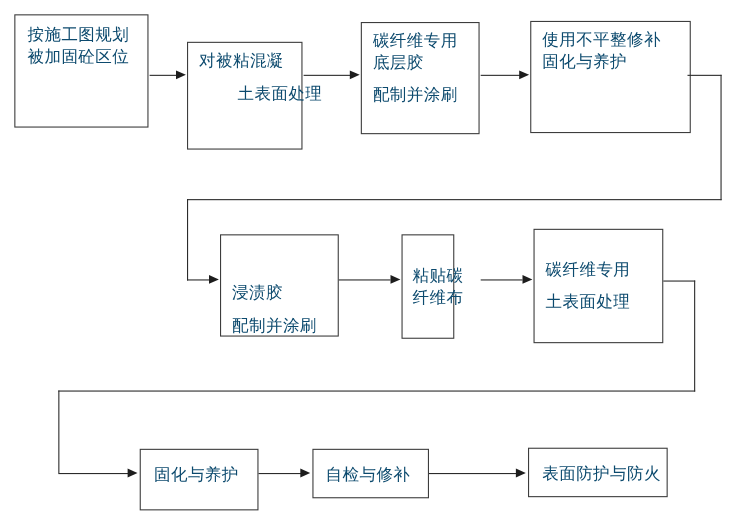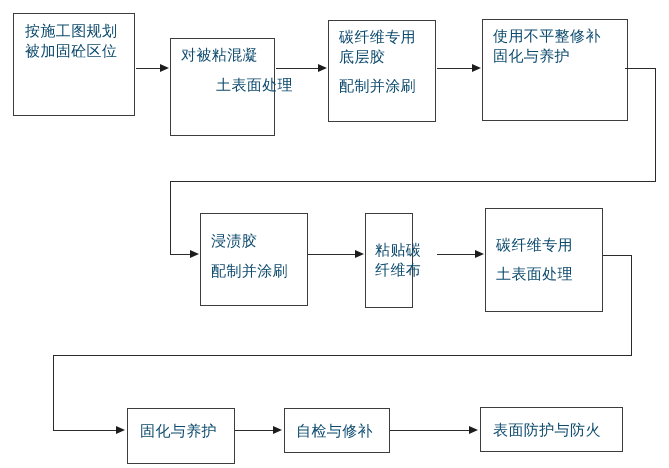--- a/index.html
+++ b/index.html
@@ -97,21 +97,21 @@
   <div class="arrow" style="left:472px; top:63.5px;"></div>
 
   <div class="seg h" style="left:625px; top:68px; width:31px;"></div>
   <div class="seg v" style="left:655px; top:68px; height:114px;"></div>
   <div class="seg h" style="left:170px; top:181px; width:486px;"></div>
   <div class="seg v" style="left:170px; top:181px; height:74px;"></div>
   <div class="seg h" style="left:170px; top:254px; width:21px;"></div>
   <div class="arrow" style="left:190px; top:249.5px;"></div>
 
   <div class="node" style="left:200px; top:213px; width:108px; height:93px;">
-    <div class="lines" style="top:19px; left:10px;font-family:Liberation Mono, monospace;">
+    <div class="lines" style="top:42px; left:10px;">
       <span class="ln">浸渍胶</span>
       <span class="ln" style="margin-top:10px;">配制并涂刷</span>
     </div>
   </div>
 
   <div class="node" style="left:365px; top:213px; width:48px; height:95px;">
     <div class="lines" style="top:26px; left:9px;">
       <span class="ln">粘贴碳</span>
       <span class="ln">纤维布</span>
     </div>
@@ -142,21 +142,21 @@
       <span class="ln">固化与养护</span>
     </div>
   </div>
 
   <div class="node" style="left:284px; top:408px; width:106px; height:45px;">
     <div class="lines" style="top:12px; left:11px;">
       <span class="ln">自检与修补</span>
     </div>
   </div>
 
-  <div class="node" style="left:480px; top:407px; width:143px; height:45px;">
+  <div class="node" style="left:480px; top:407px; width:127px; height:45px;">
     <div class="lines" style="top:12px; left:12px;">
       <span class="ln">表面防护与防火</span>
     </div>
   </div>
 
   <div class="seg h" style="left:235px; top:430px; width:39px;"></div>
   <div class="arrow" style="left:273px; top:425.5px;"></div>
 
   <div class="seg h" style="left:390px; top:430px; width:80px;"></div>
   <div class="arrow" style="left:469px; top:425.5px;"></div>

